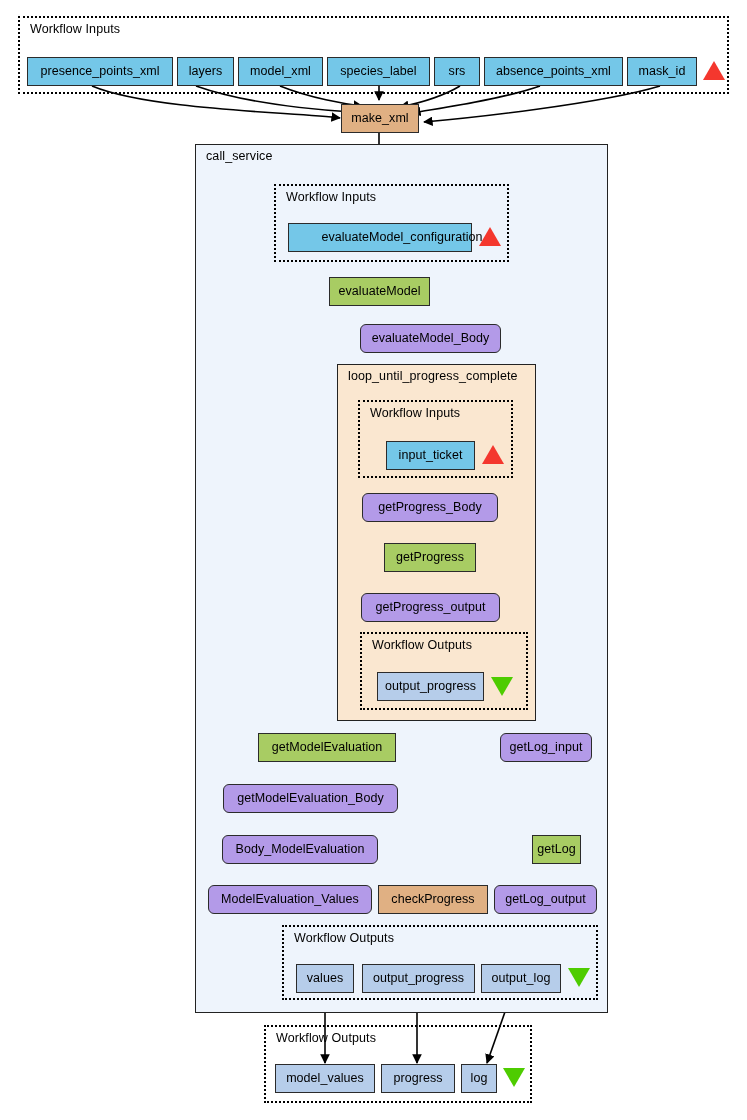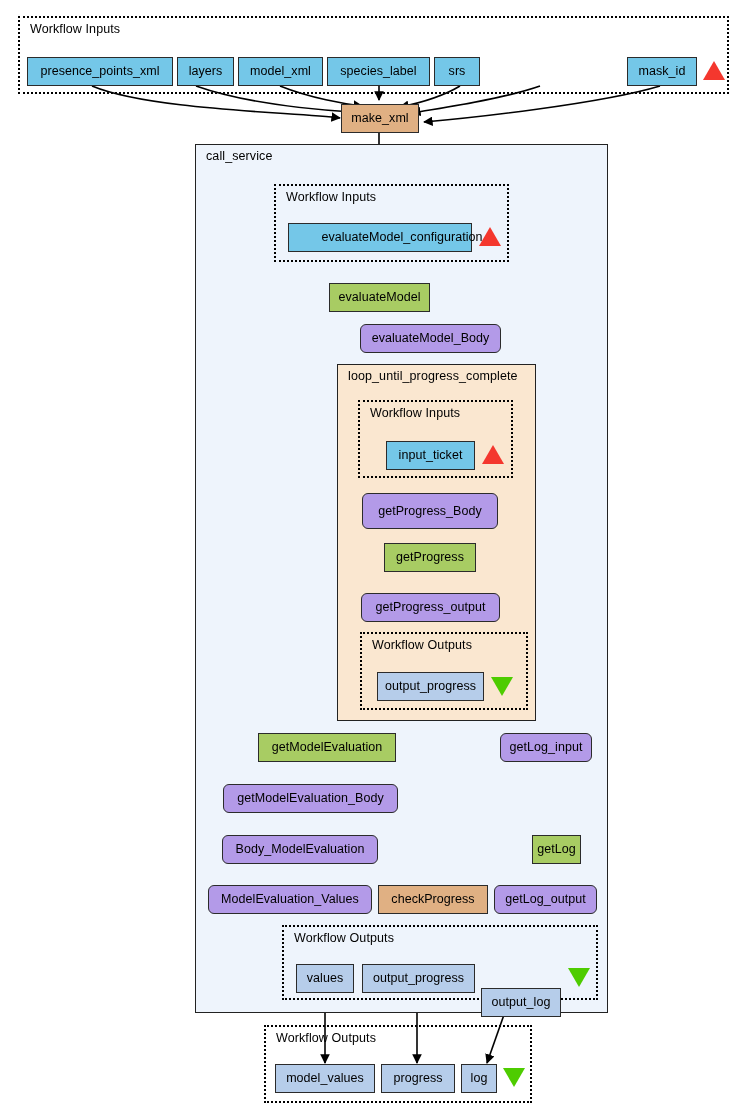--- a/index.html
+++ b/index.html
@@ -209,54 +209,57 @@
   </div>
   <div class="node n-input" style="left:238px; top:57px; width:85px; height:29px;">
     <span>model_xml</span>
   </div>
   <div class="node n-input" style="left:327px; top:57px; width:103px; height:29px;">
     <span>species_label</span>
   </div>
   <div class="node n-input" style="left:434px; top:57px; width:46px; height:29px;">
     <span>srs</span>
   </div>
+  <div class="node n-input" style="left:484px; top:57px; width:139px; height:29px;">
+    <span>absence_points_xml</span>
+  </div>
   <div class="node n-input" style="left:627px; top:57px; width:70px; height:29px;">
     <span>mask_id</span>
   </div>
   <div class="tri-wrap" style="left:703px; top:61px;">
     <div class="tri tri-up"></div>
   </div>
 
   <div class="node n-tan" style="left:341px; top:104px; width:78px; height:29px;">
     <span>make_xml</span>
   </div>
 
   <div class="node n-input" style="left:288px; top:223px; width:184px; height:29px;padding-left:44px;">
     <span>evaluateModel_configuration</span>
   </div>
   <div class="tri-wrap" style="left:479px; top:227px;">
     <div class="tri tri-up"></div>
   </div>
 
-  <div class="node n-proc" style="left:329px; top:283px; width:101px; height:29px;">
+  <div class="node n-proc" style="left:329px; top:277px; width:101px; height:29px;">
     <span>evaluateModel</span>
   </div>
 
   <div class="node n-sub" style="left:360px; top:324px; width:141px; height:29px;">
     <span>evaluateModel_Body</span>
   </div>
 
   <div class="node n-input" style="left:386px; top:441px; width:89px; height:29px;">
     <span>input_ticket</span>
   </div>
   <div class="tri-wrap" style="left:482px; top:445px;">
     <div class="tri tri-up"></div>
   </div>
 
-  <div class="node n-sub" style="left:362px; top:493px; width:136px; height:36px;text-align:right;">
+  <div class="node n-sub" style="left:362px; top:493px; width:136px; height:29px;text-align:right;">
     <span>getProgress_Body</span>
   </div>
 
   <div class="node n-proc" style="left:384px; top:543px; width:92px; height:29px;">
     <span>getProgress</span>
   </div>
 
   <div class="node n-sub" style="left:361px; top:593px; width:139px; height:29px;">
     <span>getProgress_output</span>
   </div>
@@ -299,21 +302,21 @@
   <div class="node n-sub" style="left:494px; top:885px; width:103px; height:29px;">
     <span>getLog_output</span>
   </div>
 
   <div class="node n-output" style="left:296px; top:964px; width:58px; height:29px;">
     <span>values</span>
   </div>
   <div class="node n-output" style="left:362px; top:964px; width:113px; height:29px;">
     <span>output_progress</span>
   </div>
-  <div class="node n-output" style="left:481px; top:964px; width:80px; height:29px;margin-top:24px;">
+  <div class="node n-output" style="left:481px; top:964px; width:80px; height:29px;">
     <span>output_log</span>
   </div>
   <div class="tri-wrap" style="left:568px; top:968px;">
     <div class="tri tri-down"></div>
   </div>
 
   <div class="node n-output" style="left:275px; top:1064px; width:100px; height:29px;">
     <span>model_values</span>
   </div>
   <div class="node n-output" style="left:381px; top:1064px; width:74px; height:29px;">

